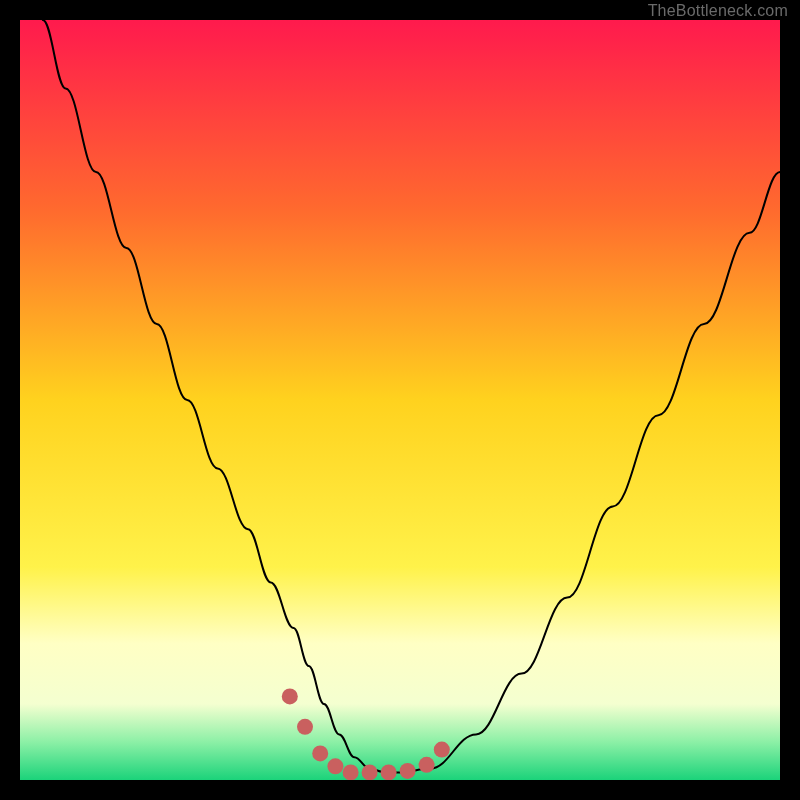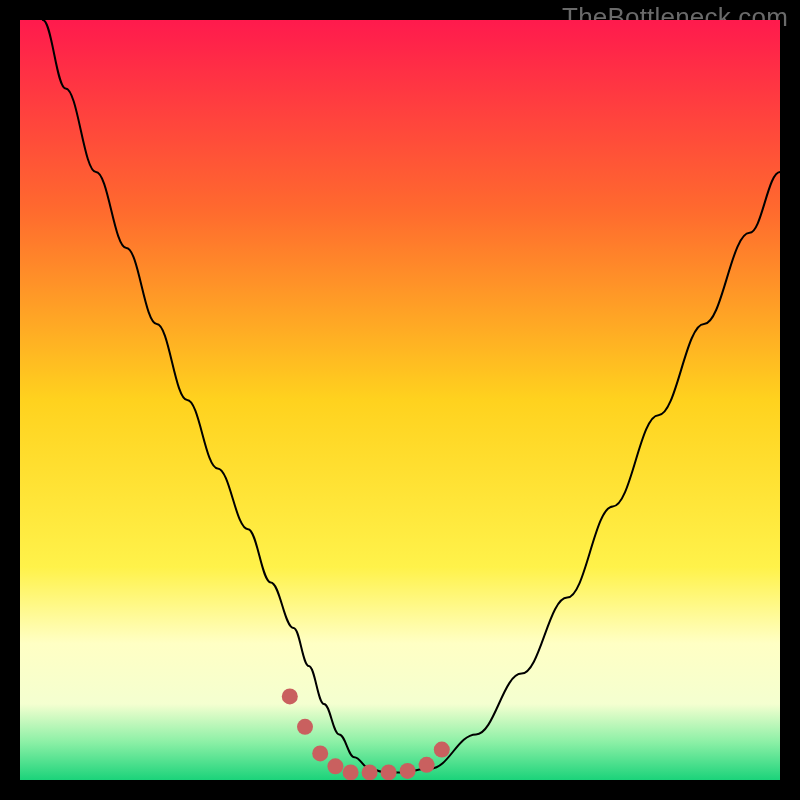--- a/index.html
+++ b/index.html
@@ -15,21 +15,21 @@
     left: 20px;
     top: 20px;
     width: 760px;
     height: 760px;
   }
   .watermark {
     position: absolute;
     top: 2px;
     right: 12px;
     font-family: Arial, Helvetica, sans-serif;
-    font-size: 26px;
+    font-size: 16px;
     font-weight: 500;
     color: #6a6a6a;
     letter-spacing: 0.2px;
   }
   svg { display: block; }
 </style>
 </head>
 <body>
 
 <div class="frame">

